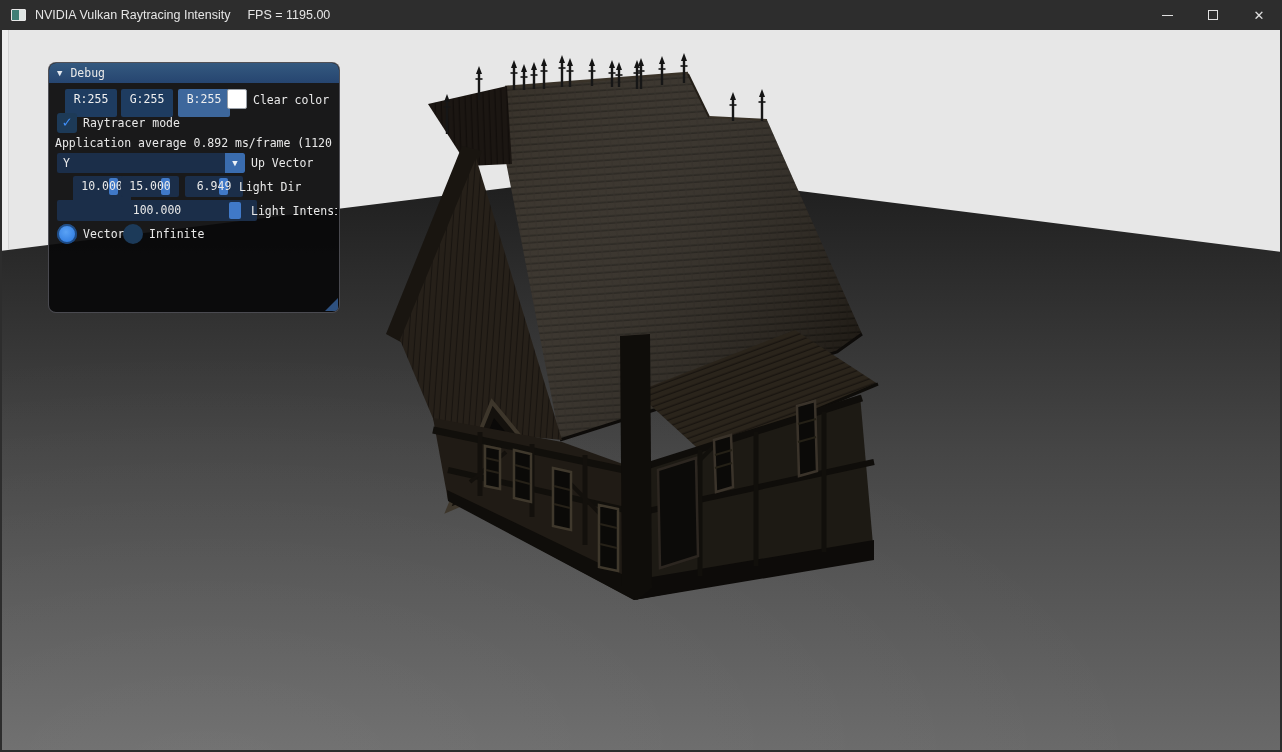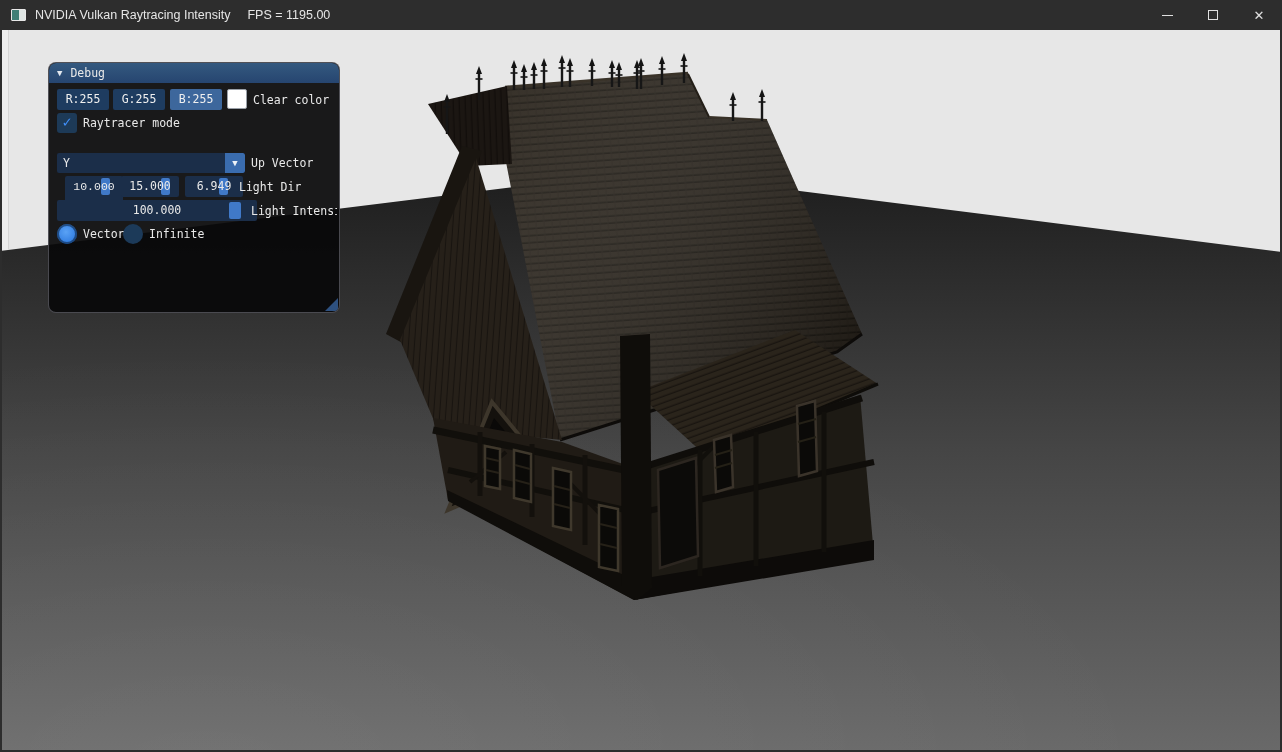--- a/index.html
+++ b/index.html
@@ -22,21 +22,21 @@
   .client{position:absolute;left:2px;top:30px;width:1278px;height:720px;overflow:hidden;}
   .client svg{position:absolute;left:-2px;top:-30px;}
   
   .panel{position:absolute;left:48px;top:62px;width:292px;height:251px;background:rgba(9,9,10,0.93);
          border:1px solid rgba(150,150,165,0.45);border-radius:8px;overflow:hidden;
          font-family:"DejaVu Sans Mono","Liberation Mono",monospace;font-size:11.5px;color:#e9e9e9;}
   .panel .abs{position:absolute;}
   .p-title{left:0;top:0;width:100%;height:20px;background:linear-gradient(180deg,#34597f,#264570);
            display:flex;align-items:center;border-radius:7px 7px 0 0;}
   .p-collapse{font-size:9px;margin-left:8px;margin-right:8px;color:#e3e8ef;}
-  .p-btn{height:21px;line-height:21px;text-align:center;background:#1e3c60;border-radius:2px;color:#f0f0f0;}
+  .p-btn{height:28px;line-height:21px;text-align:center;background:#1e3c60;border-radius:2px;color:#f0f0f0;margin-left:8px;}
   .p-btn.hot{background:#3d679c;}
   .swatch{width:20px;height:20px;border-radius:2px;border:1px solid #9aa0a8;}
   .lbl{height:20px;line-height:20px;white-space:nowrap;}
   .checkbox{width:20px;height:20px;background:#1d3a57;border-radius:3px;display:flex;
             align-items:center;justify-content:center;}
   .checkmark{color:#3f8df5;font-weight:bold;font-size:15px;line-height:15px;transform:translateY(-1px);}
   .frame{background:#1b2e49;border-radius:2px;position:relative;overflow:hidden;}
   .combo-val{position:absolute;left:6px;top:0;height:20px;line-height:20px;}
   .combo-arrow{position:absolute;right:0;top:0;width:20px;height:20px;background:#3a6cae;border-radius:0 2px 2px 0;
                display:flex;align-items:center;justify-content:center;color:#eef3f8;font-size:9px;}
@@ -263,30 +263,31 @@
     <div class="p-btn abs" style="left:64px;top:26px;width:52px;">G:255</div>
     <div class="p-btn hot abs" style="left:121px;top:26px;width:52px;">B:255</div>
     <div class="swatch abs" style="left: 178px; top: 26px; background: rgb(255, 255, 255);" id="swatch"></div>
     <div class="lbl abs" style="left:204px;top:26.5px;">Clear color</div>
 
     <div class="checkbox abs" style="left:8px;top:50px;">
       <span class="checkmark">✓</span>
     </div>
     <div class="lbl abs" style="left:34px;top:50px;">Raytracer mode</div>
 
+    <div class="lbl clip abs" style="left:6px;top:70px;width:285px;">Application average 0.892 ms/frame (1120</div>
 
     <div class="frame abs" style="left:8px;top:90px;width:188px;height:20px;">
       <span class="combo-val">Y</span>
       <span class="combo-arrow">
           <span>▼</span>
         </span>
     </div>
     <div class="lbl abs" style="left:202px;top:90px;">Up Vector</div>
 
-    <div class="frame abs dirfld" style="left:16px;top:113px;width:58px;height:28px;font-family:Liberation Mono, monospace;">
+    <div class="frame abs dirfld" style="left:24px;top:113px;width:58px;height:28px;">
       <div class="grab" style="left: 36px;"></div>
       <div class="fld-txt">10.000</div>
     </div>
     <div class="frame abs dirfld" style="left:72px;top:113px;width:58px;height:21px;">
       <div class="grab" style="left: 40px;"></div>
       <div class="fld-txt">15.000</div>
     </div>
     <div class="frame abs dirfld" style="left:136px;top:113px;width:58px;height:21px;">
       <div class="grab" style="left: 34px;"></div>
       <div class="fld-txt">6.949</div>

